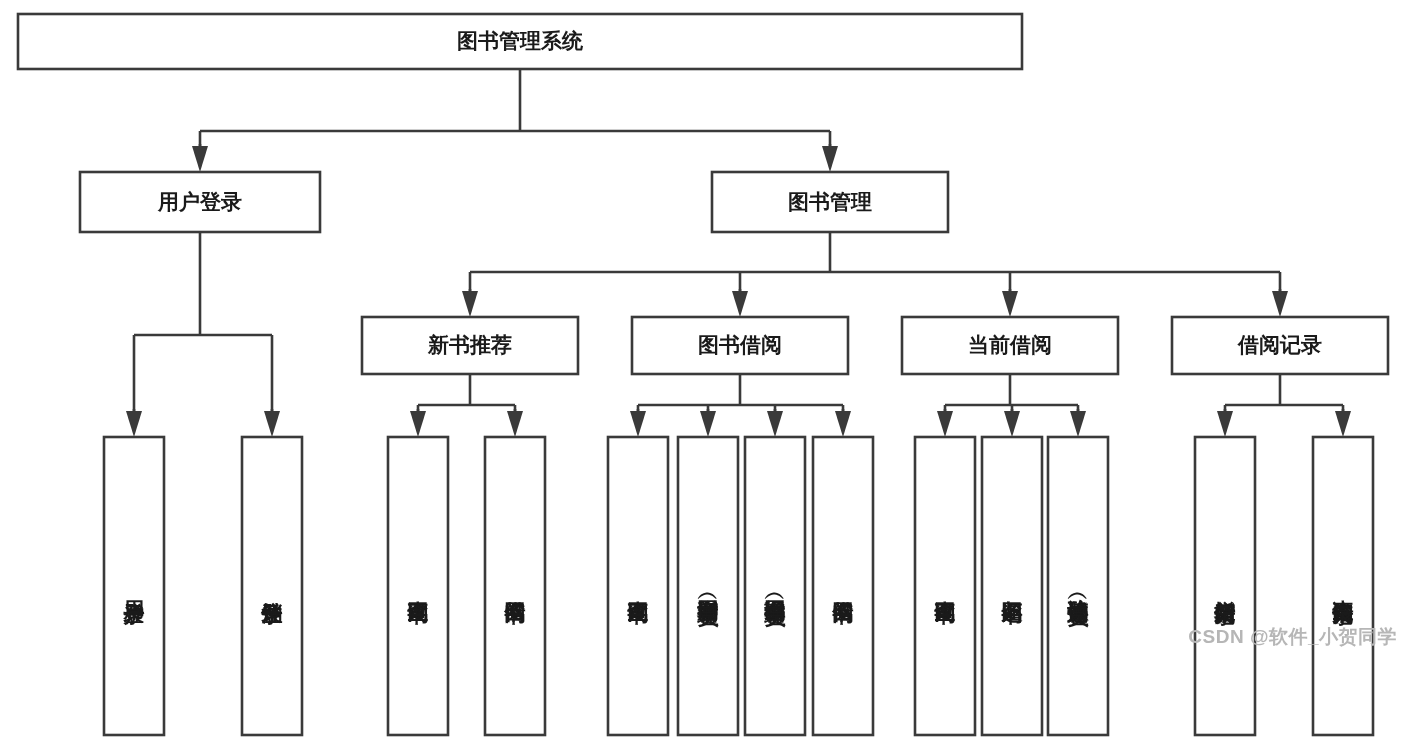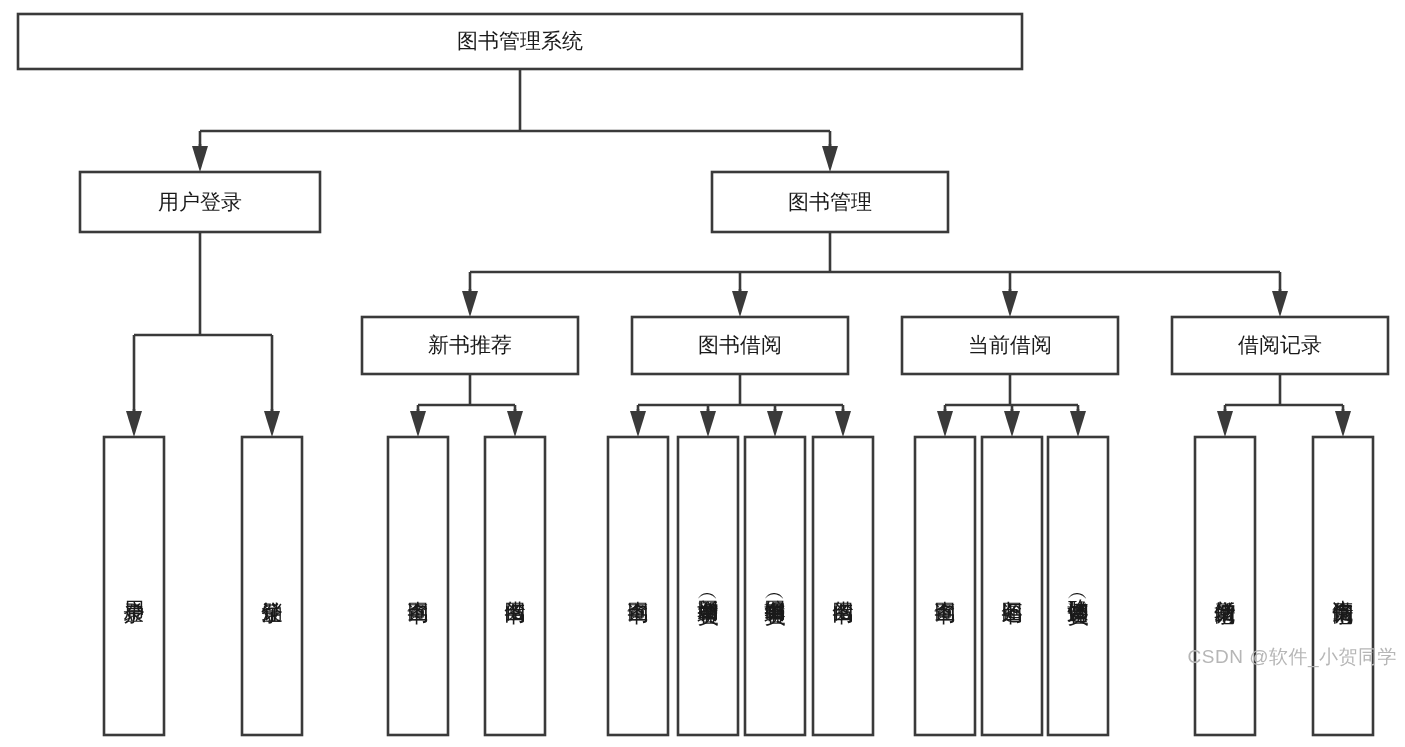--- a/index.html
+++ b/index.html
@@ -12,20 +12,21 @@
     width: 1405px;
     height: 747px;
     font-family: "Liberation Sans", "DejaVu Sans", sans-serif;
     overflow: hidden;
   }
   #diagram-root {
     position: relative;
     width: 1405px;
     height: 670px;
     background: #ffffff;
+    font-weight: bold;
   }
   svg#diagram-svg {
     position: absolute;
     left: 0;
     top: 0;
     width: 1405px;
     height: 747px;
     display: block;
   }
   .node-box {
@@ -68,21 +69,21 @@
     display: flex;
     align-items: center;
     justify-content: center;
     white-space: nowrap;
     user-select: none;
     pointer-events: none;
   }
   .watermark {
     position: absolute;
     right: 8px;
-    bottom: 0;
+    bottom: 20px;
     font-family: "Liberation Sans", "DejaVu Sans", sans-serif;
     font-size: 19px;
     color: #b6b6b6;
     letter-spacing: 0.5px;
     white-space: nowrap;
   }
 </style>
 </head>
 <body>
 

